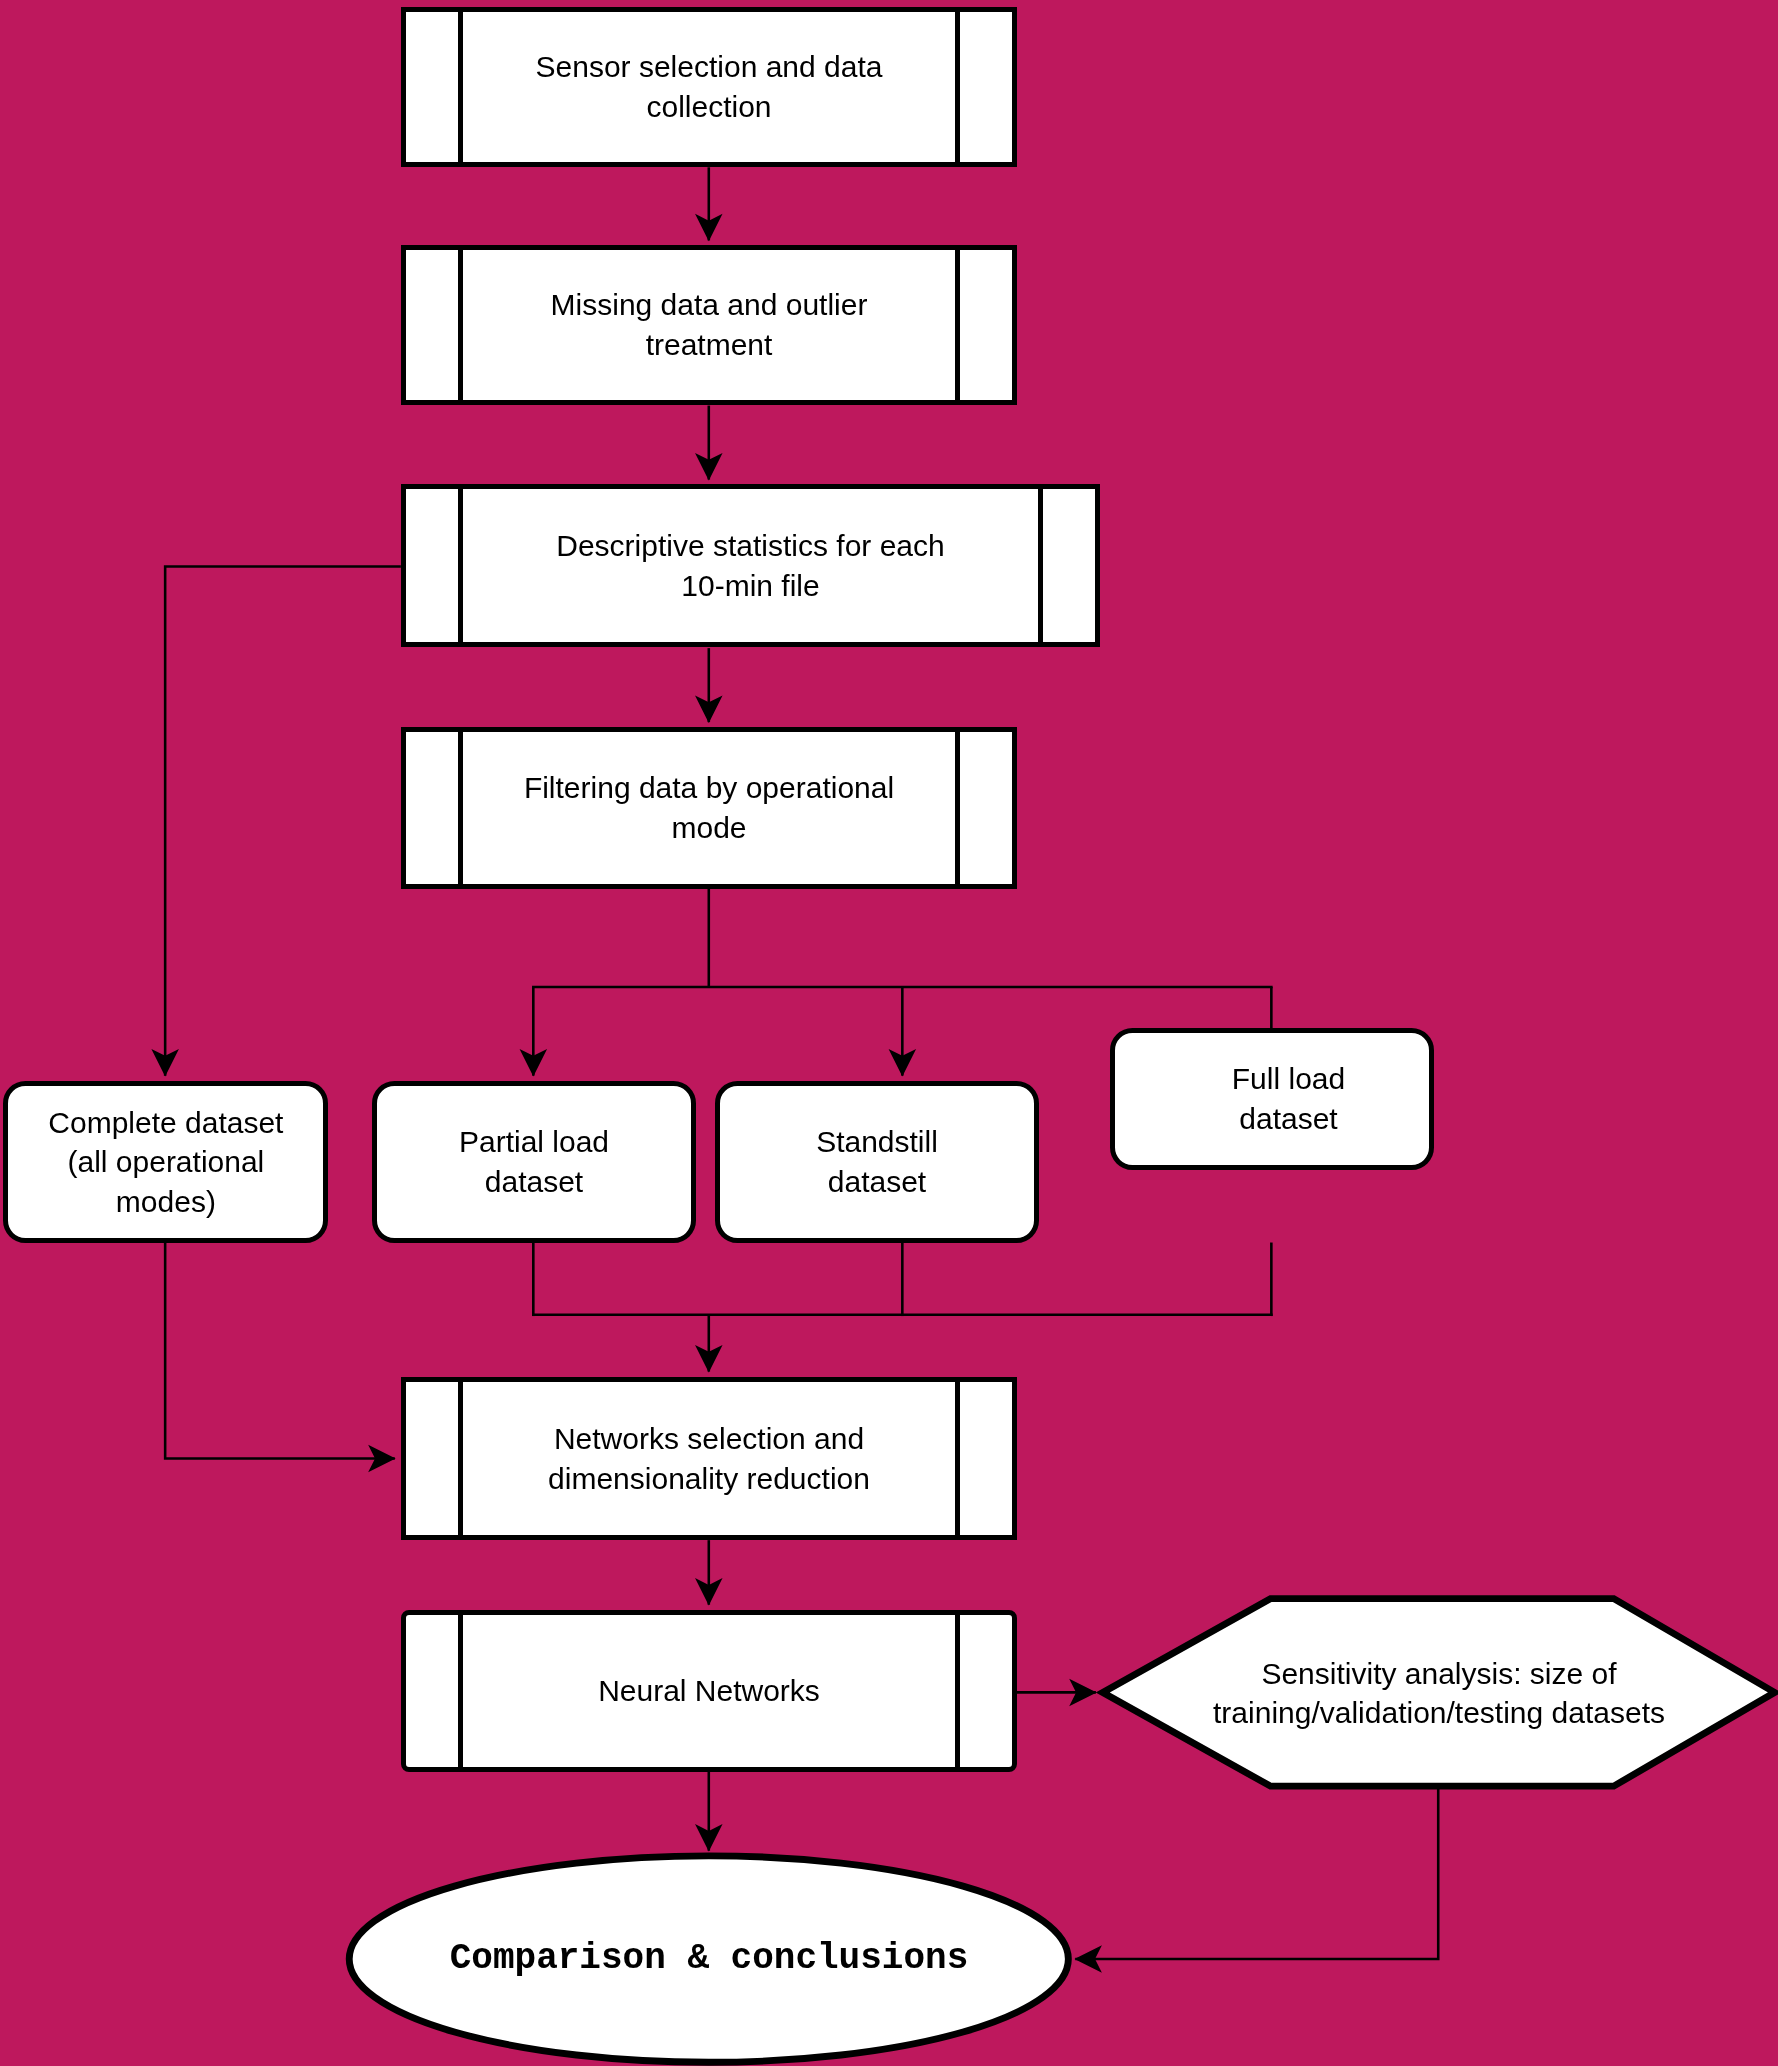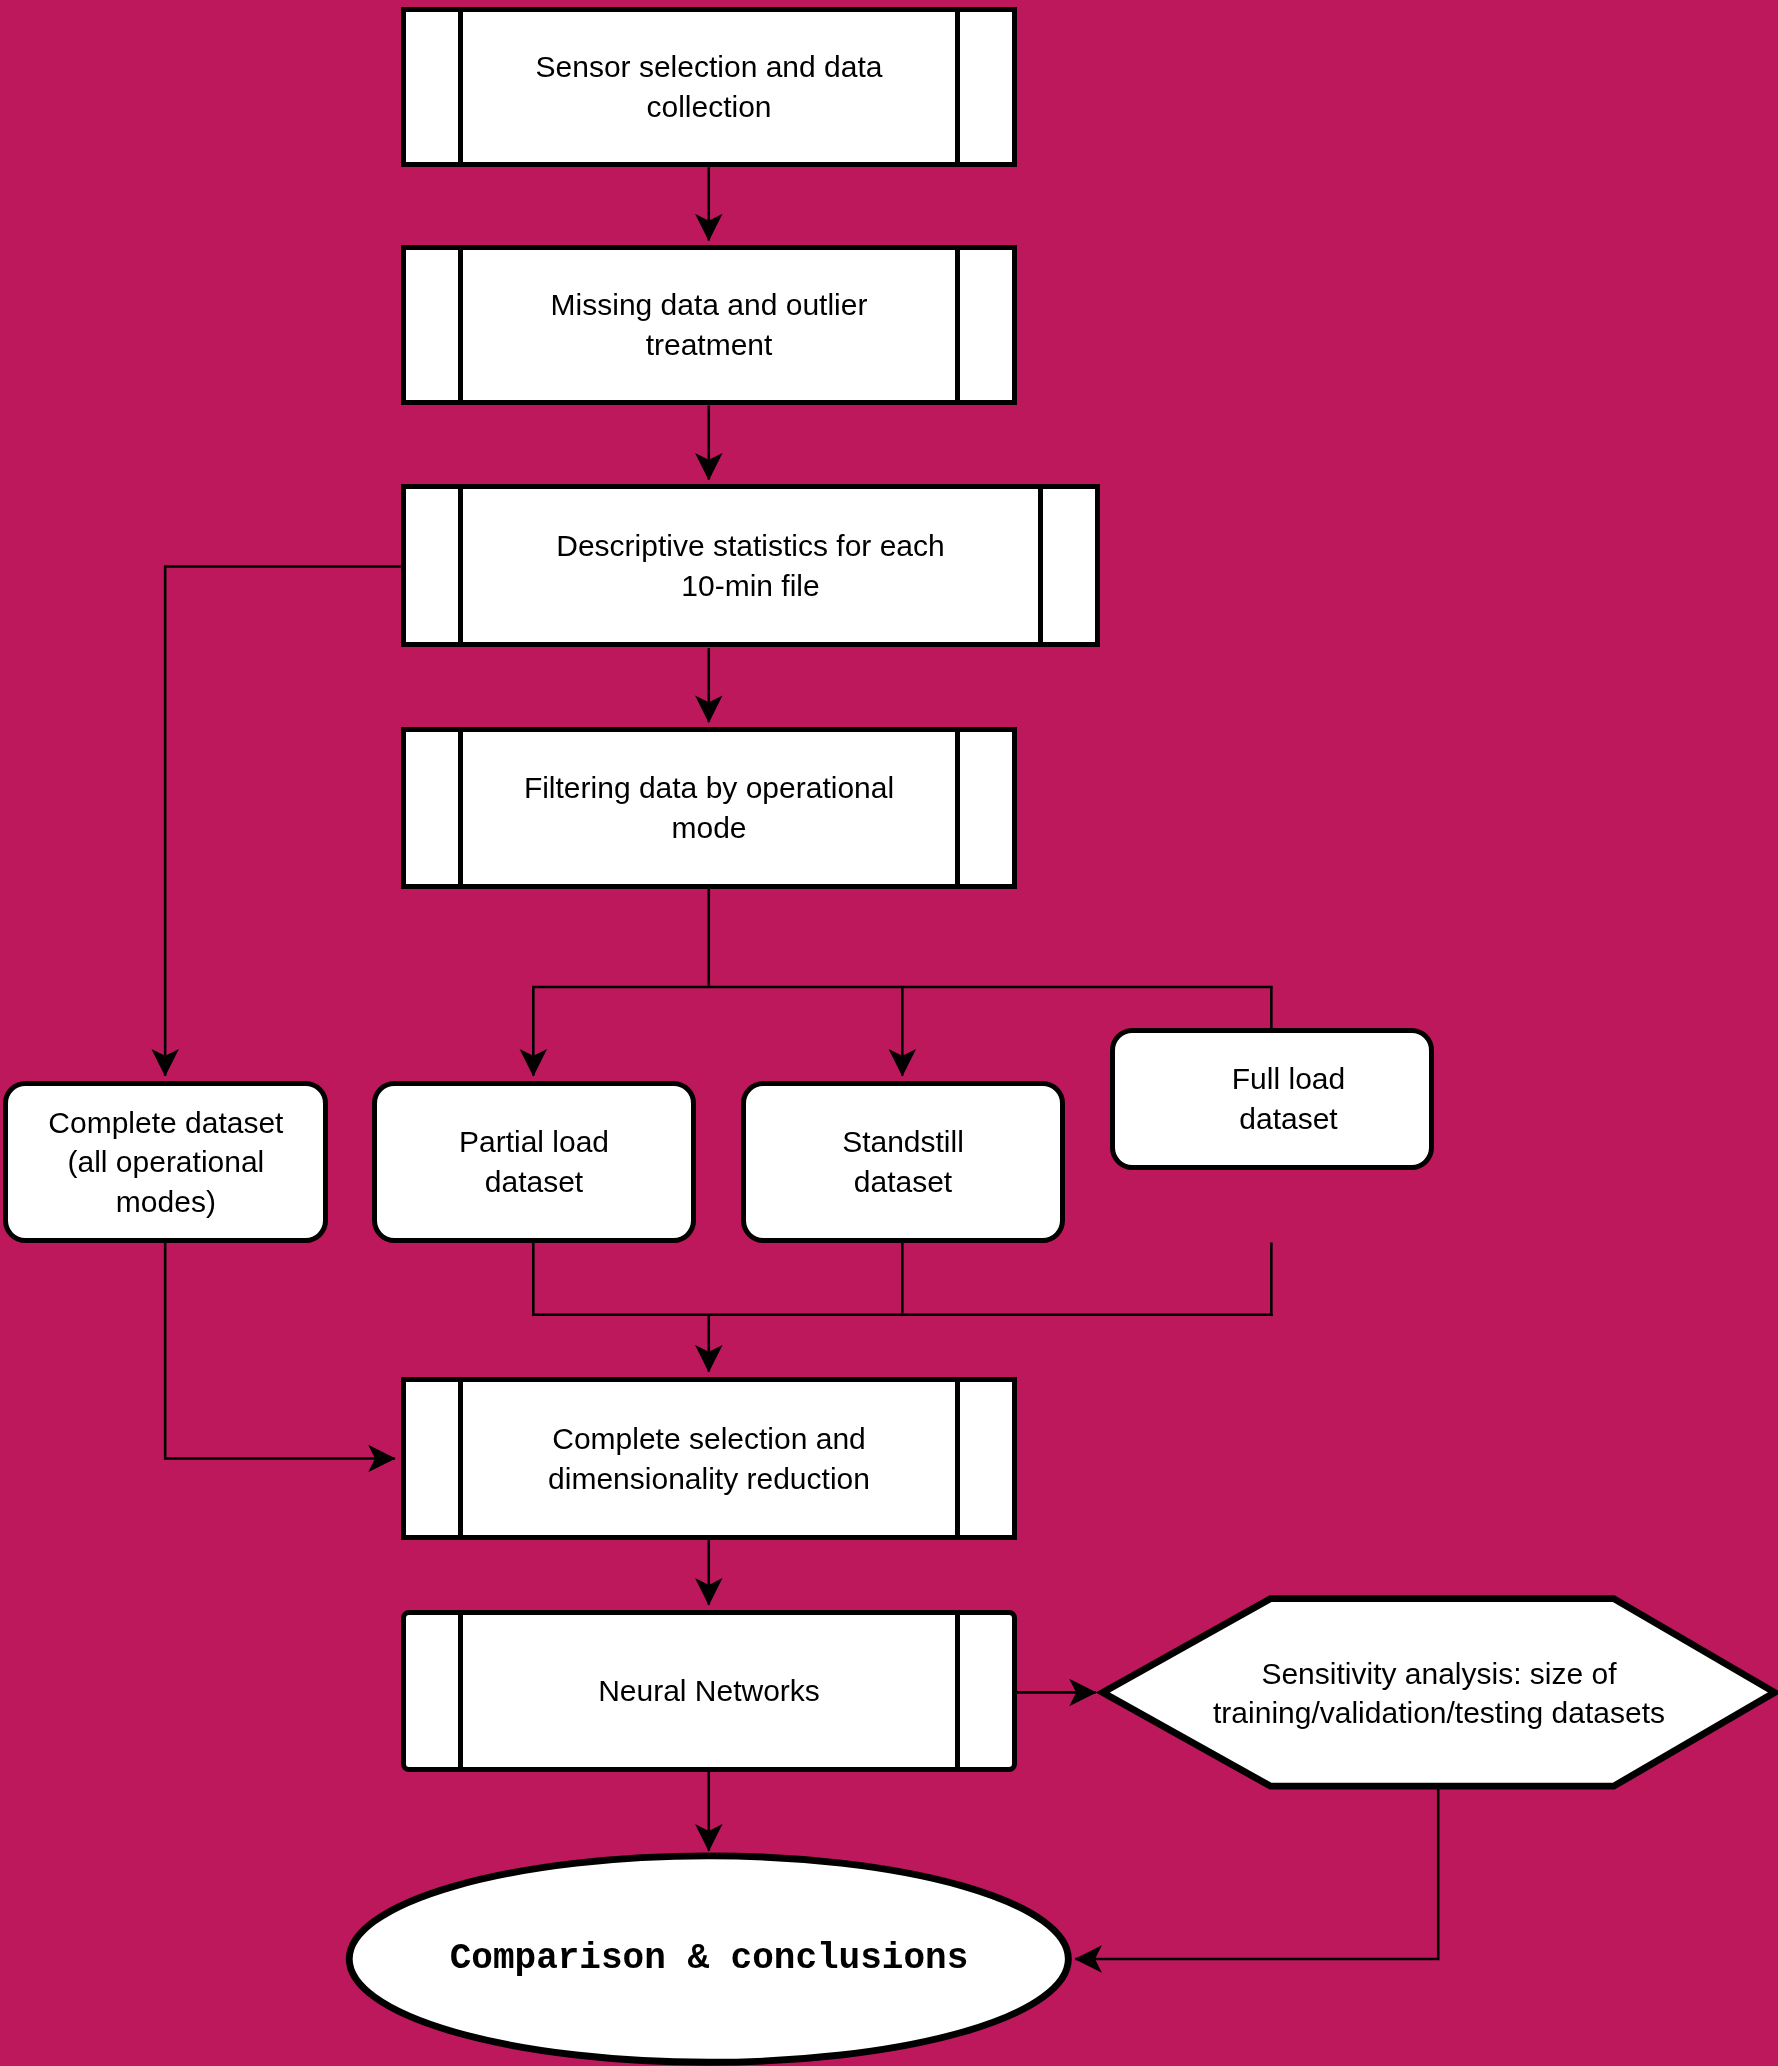--- a/index.html
+++ b/index.html
@@ -122,39 +122,39 @@
     </div>
   </div>
 
   <div class="node rounded" style="left:372px;top:1081px;width:324px;height:162px;">
     <div class="lbl">
       <div>Partial load</div>
       <div>dataset</div>
     </div>
   </div>
 
-  <div class="node rounded" style="left:741px;top:1081px;width:324px;height:162px;">
+  <div class="node rounded" style="left:715px;top:1081px;width:324px;height:162px;">
     <div class="lbl">
       <div>Standstill</div>
       <div>dataset</div>
     </div>
   </div>
 
   <div class="node rounded" style="left:1110px;top:1028px;width:324px;height:142px;padding-left:33px;">
     <div class="lbl">
       <div>Full load</div>
       <div>dataset</div>
     </div>
   </div>
 
   <div class="node sub" style="left:401px;top:1377px;width:616px;height:163px;">
     <span class="bar bar-l"></span>
     <span class="bar bar-r"></span>
     <div class="lbl">
-      <div>Complete selection and</div>
+      <div>Networks selection and</div>
       <div>dimensionality reduction</div>
     </div>
   </div>
 
   <div class="node sub" style="left:401px;top:1610px;width:616px;height:162px;border-radius:8px;">
     <span class="bar bar-l"></span>
     <span class="bar bar-r"></span>
     <div class="lbl">
       <div>Neural Networks</div>
     </div>

